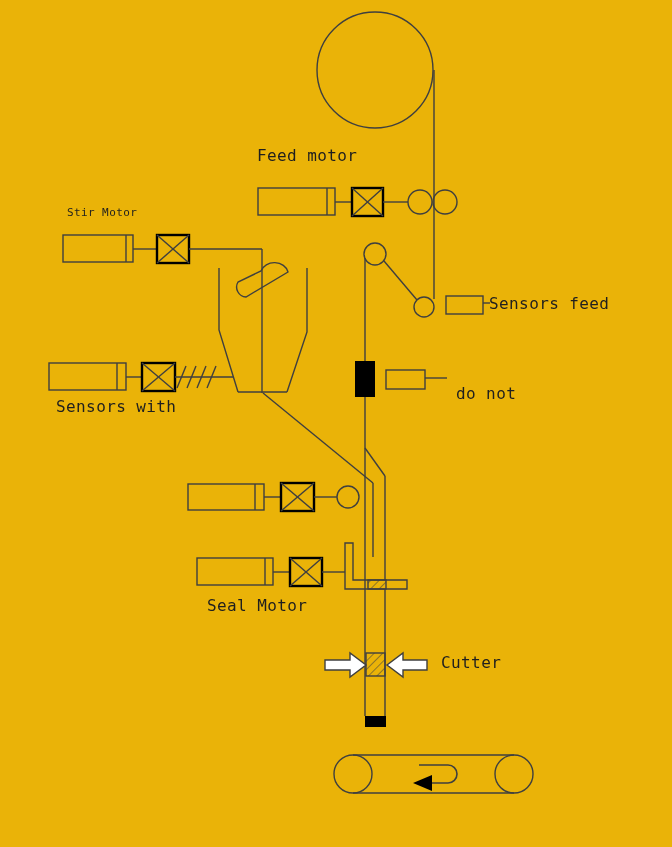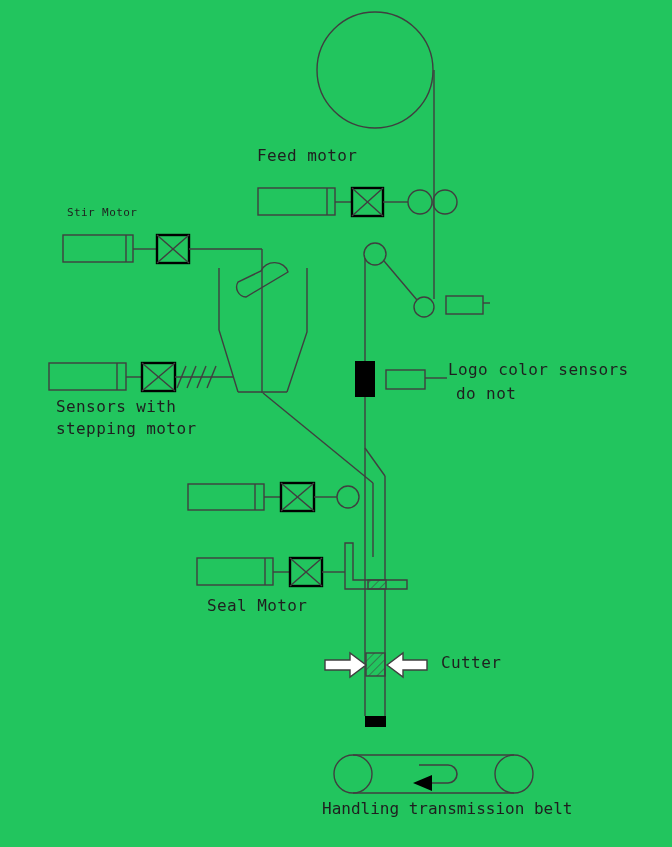--- a/index.html
+++ b/index.html
@@ -1,19 +1,19 @@
 <!DOCTYPE html>
 <html><head>
 <meta charset="utf-8">
 <style>
   html,body{margin:0;padding:0;background:#fff;}
   .canvas{
     position:relative;
     width:672px;height:847px;
-    background:#22c55e;
+    background:#eab308;
     font-family:"DejaVu Sans Mono","Liberation Mono",monospace;
     overflow:hidden;
   }
   .art{position:absolute;left:0;top:0;}
   .lbl{
     position:absolute;
     font-size:16px;
     letter-spacing:0.4px;
     color:#1f1f1f;
     white-space:nowrap;
@@ -159,28 +159,26 @@
         </g>
       </g>
 
     </g>
   </svg>
 
   <div class="lbl" style="left:257px;top:146px">Feed motor</div>
 
   <div class="lbl" style="left:67px;top:203px;font-size:11px">Stir Motor</div>
 
+  <div class="lbl" style="left:489px;top:294px">Sensors feed</div>
 
-  <div class="lbl" style="left:448px;top:360px">Logo color sensors</div>
   <div class="lbl" style="left:456px;top:384px">do not</div>
 
   <div class="lbl" style="left:56px;top:397px">Sensors with</div>
-  <div class="lbl" style="left:56px;top:419px">stepping motor</div>
 
 
   <div class="lbl" style="left:207px;top:596px;font-size:16px">Seal Motor</div>
 
 
   <div class="lbl" style="left:441px;top:653px">Cutter</div>
 
-  <div class="lbl" style="left:322px;top:799px;letter-spacing:0px">Handling transmission belt</div>
 
 </div>
 
 </body></html>

